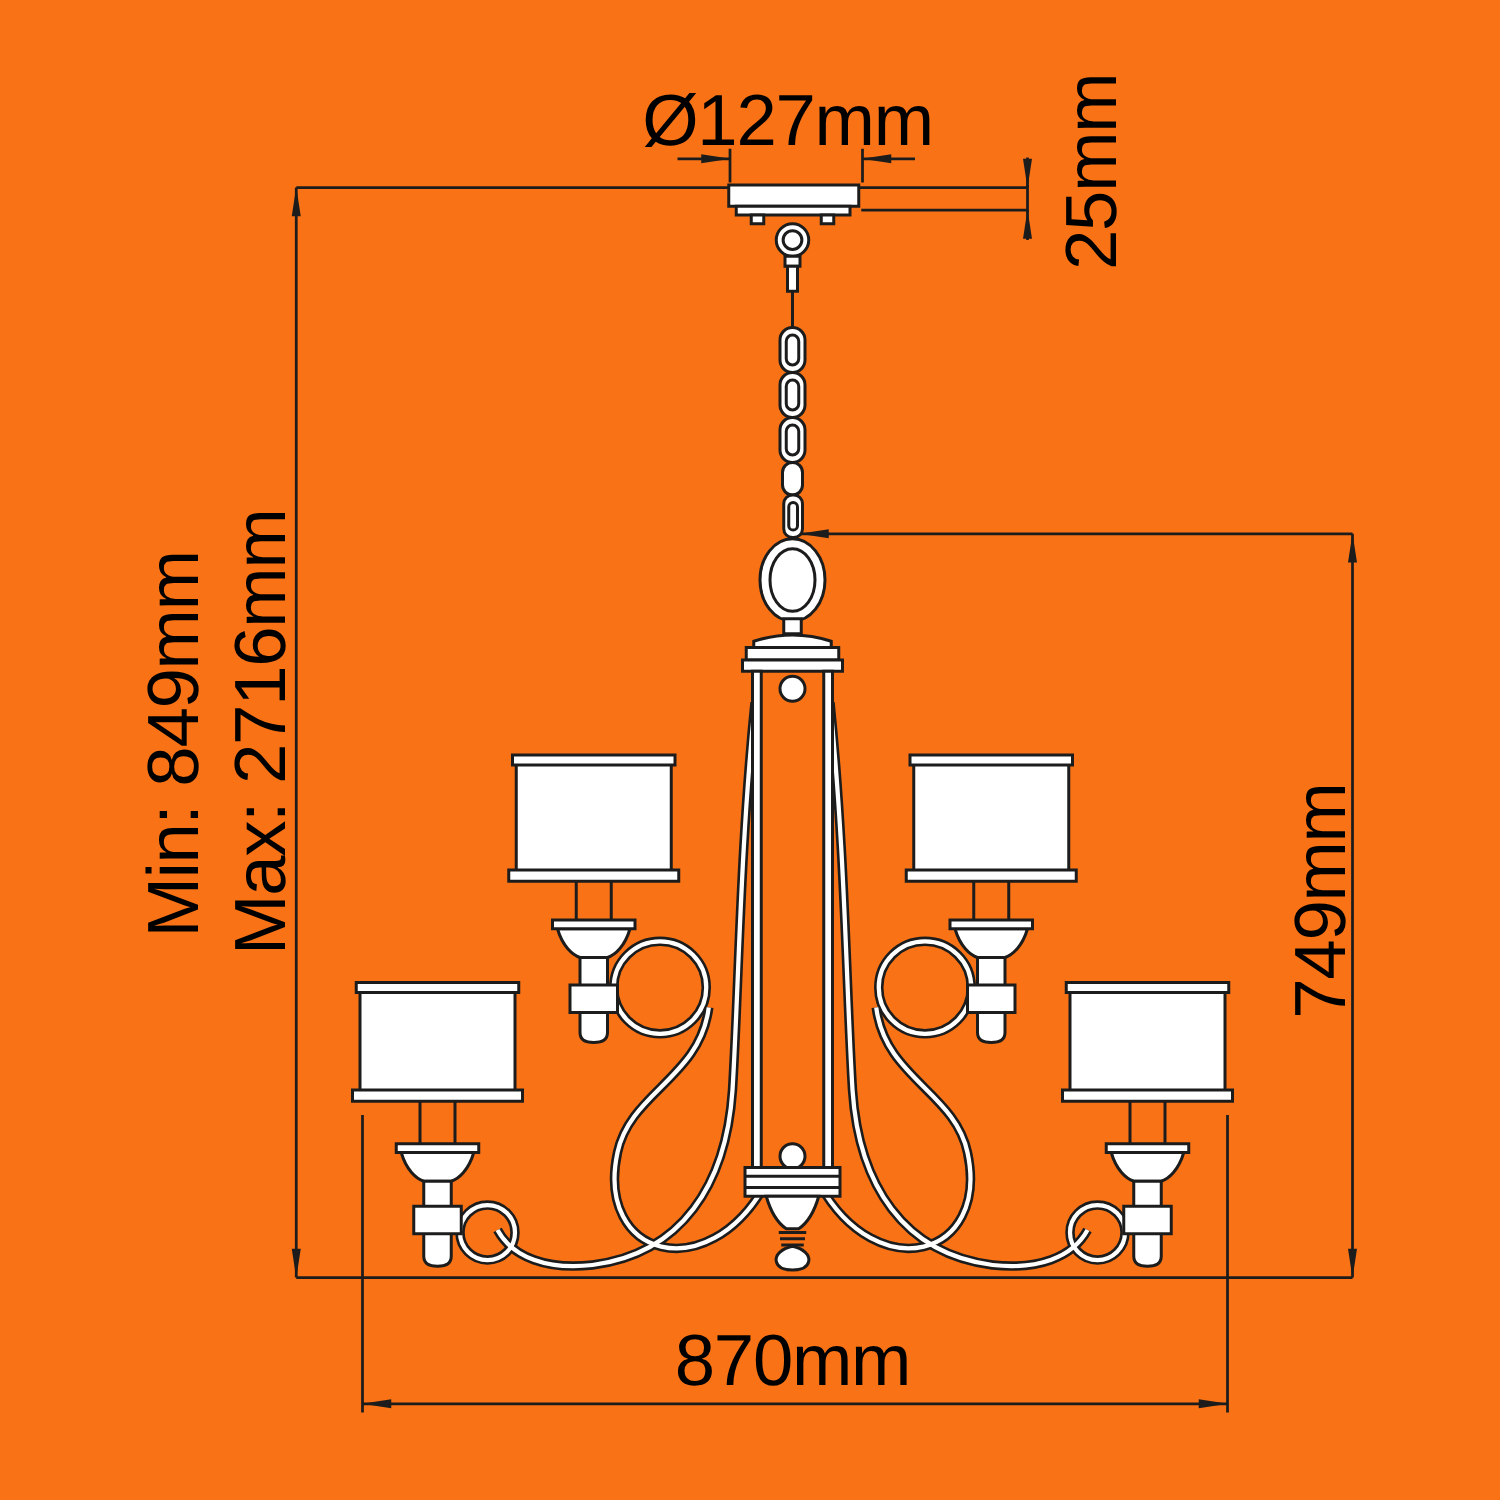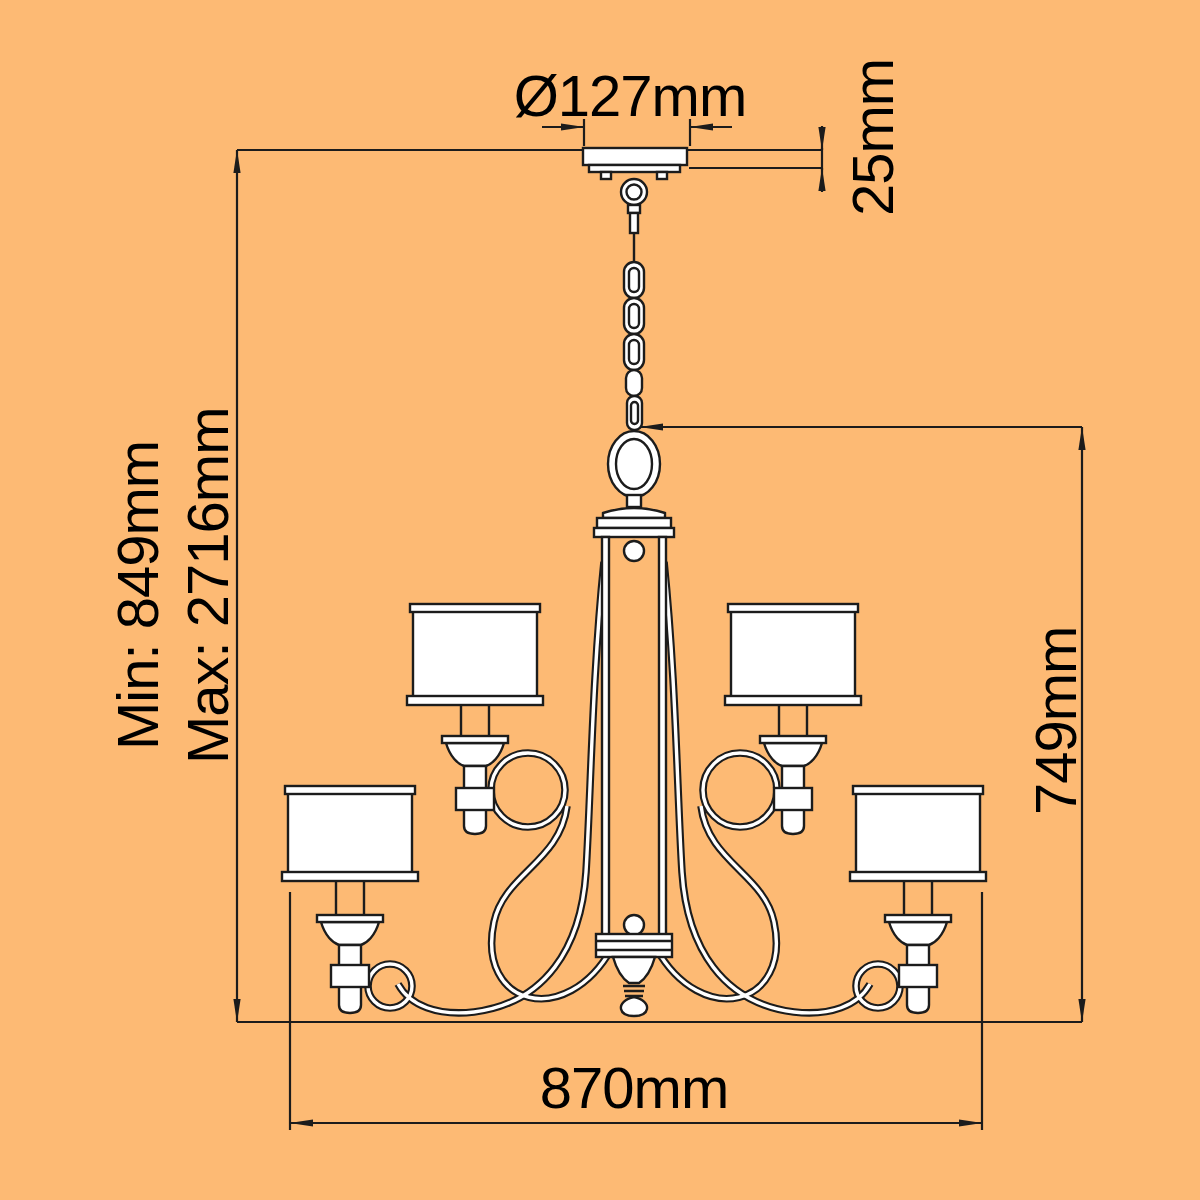--- a/index.html
+++ b/index.html
@@ -1,16 +1,16 @@
 <!DOCTYPE html>
 <html><head>
 <meta charset="utf-8">
 <style>
   html,body{margin:0;padding:0;background:#ffffff;}
-  .stage{width:1200px;height:1200px;background:#fdba74;position:relative;overflow:hidden;
+  .stage{width:1200px;height:1200px;background:#f97316;position:relative;overflow:hidden;
          font-family:"Liberation Sans",sans-serif;}
   svg{display:block;}
   .dim{stroke:#1c1c1c;stroke-width:2.2;fill:none;}
   .pt{stroke:#1c1c1c;stroke-width:2.4;fill:#ffffff;}
   .ptn{stroke:#1c1c1c;stroke-width:2.4;fill:none;}
   .armB{stroke:#1c1c1c;stroke-width:7.6;fill:none;}
   .armW{stroke:#ffffff;stroke-width:3.4;fill:none;}
   .lbl{font-size:58px;fill:#000000;letter-spacing:-1px;}
   .mid{text-anchor:middle;}
 </style>

